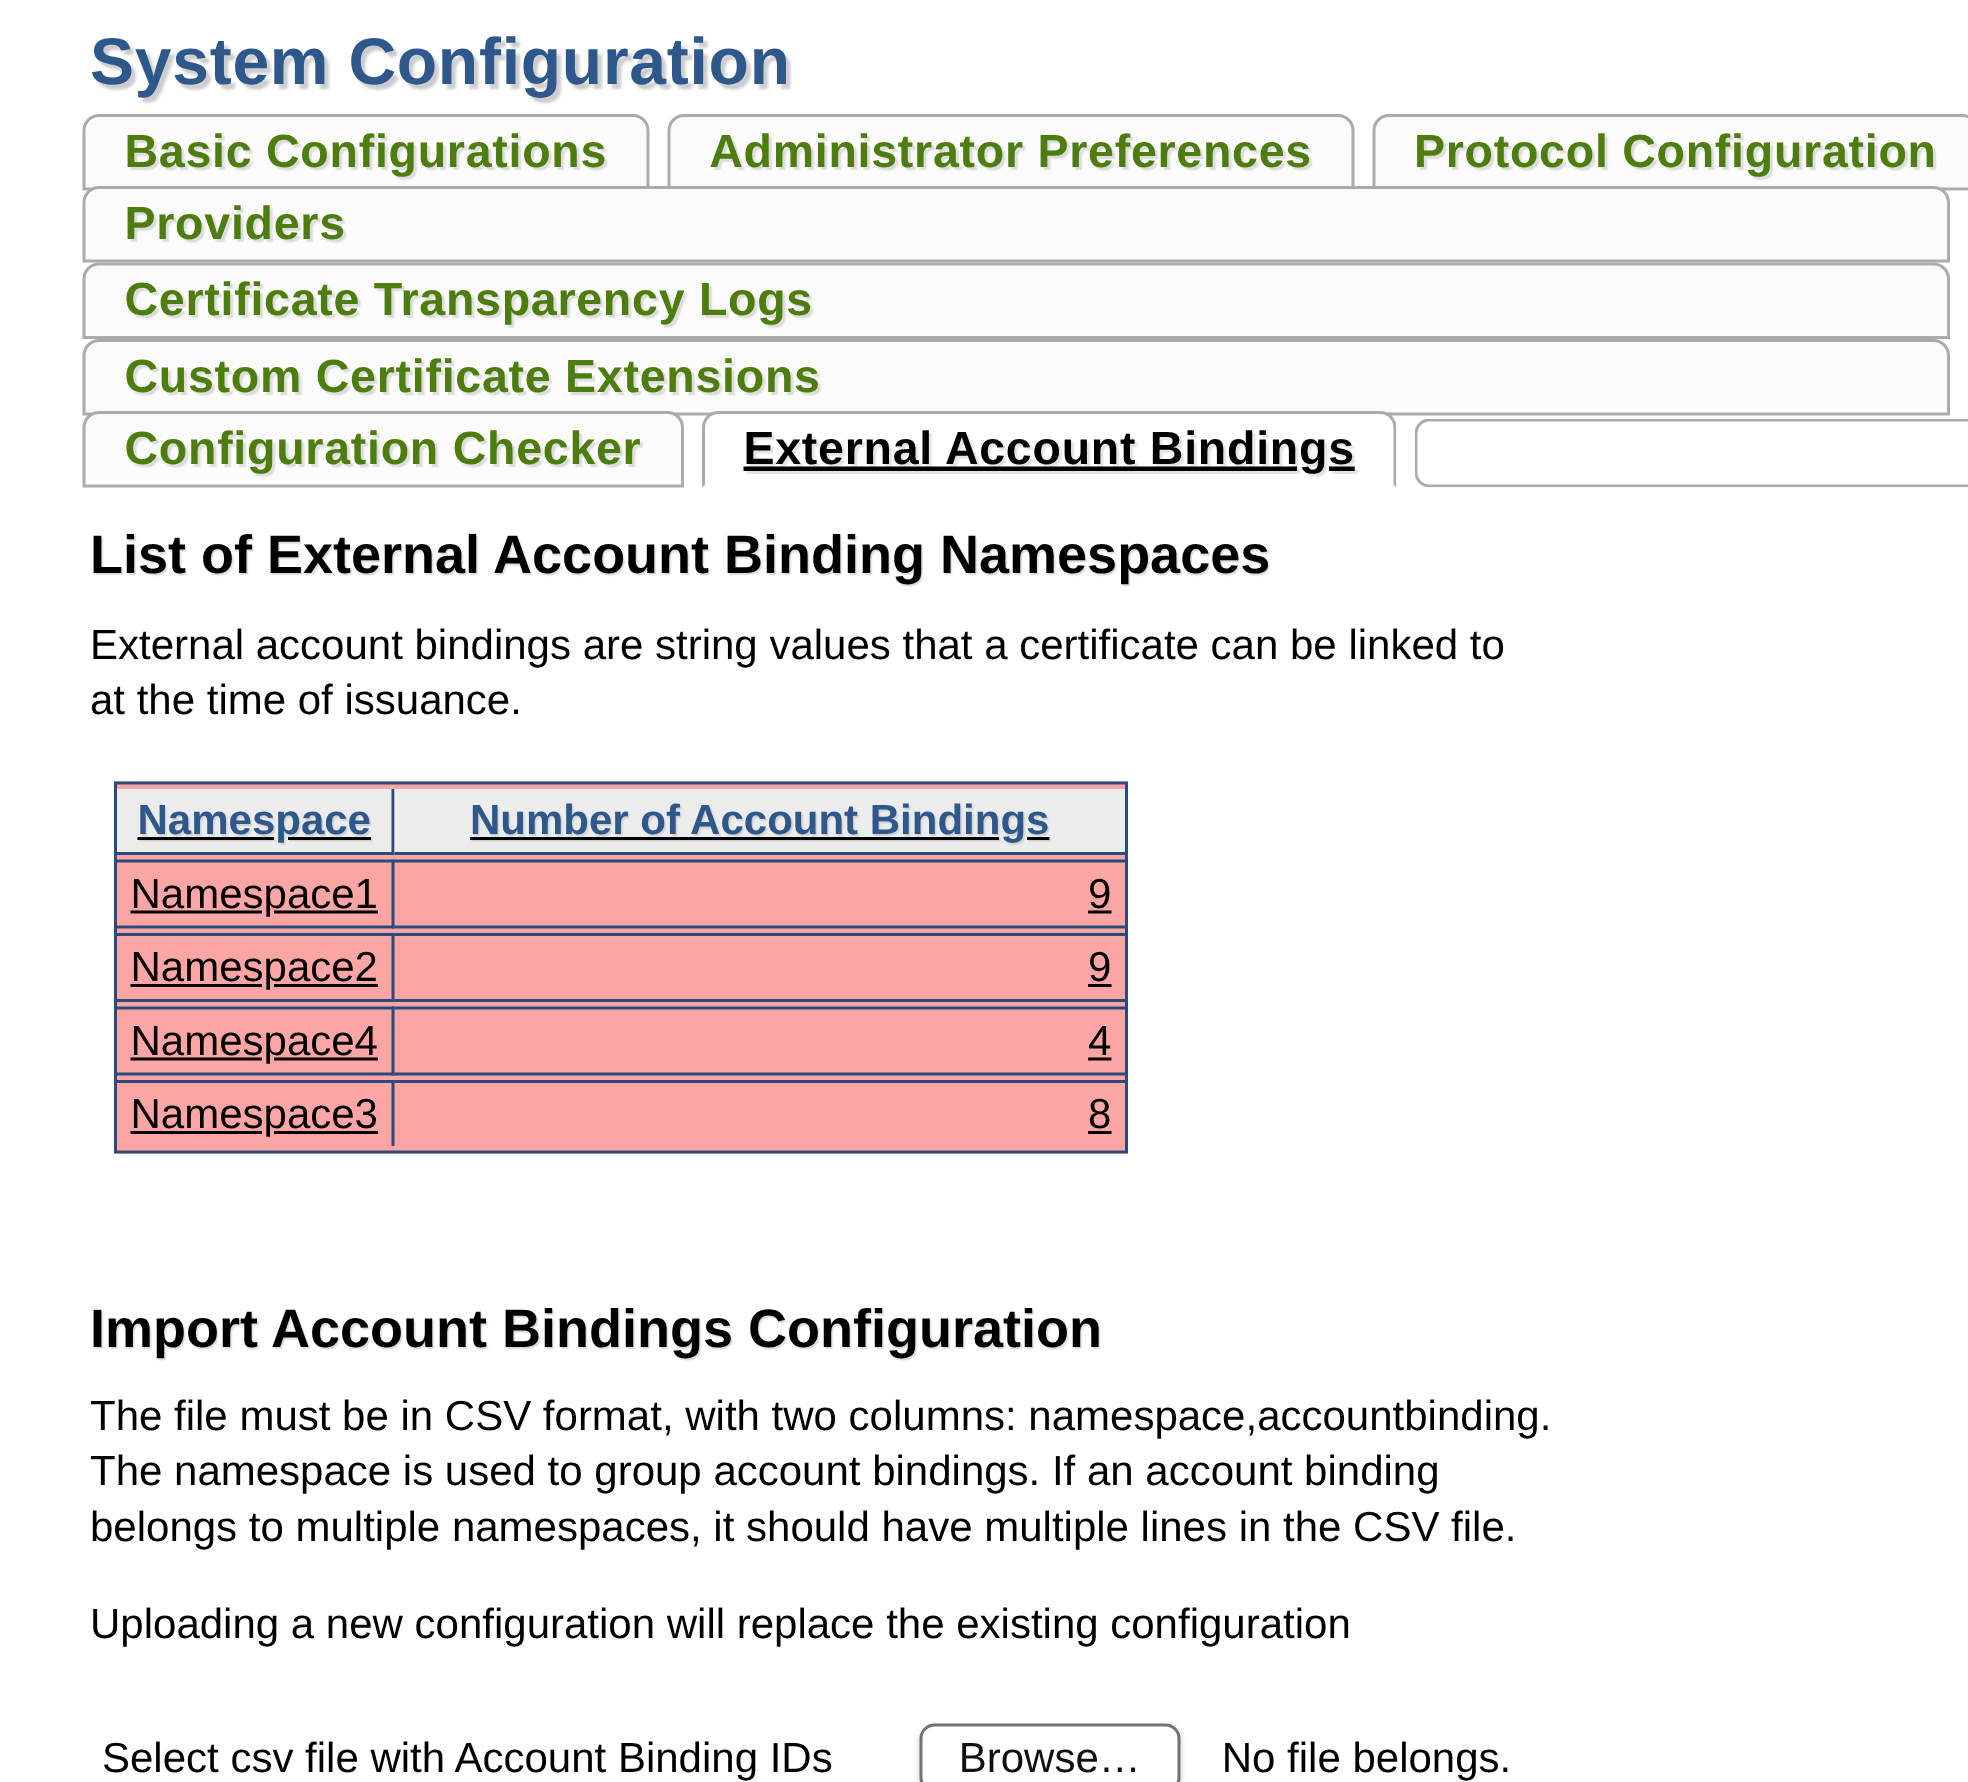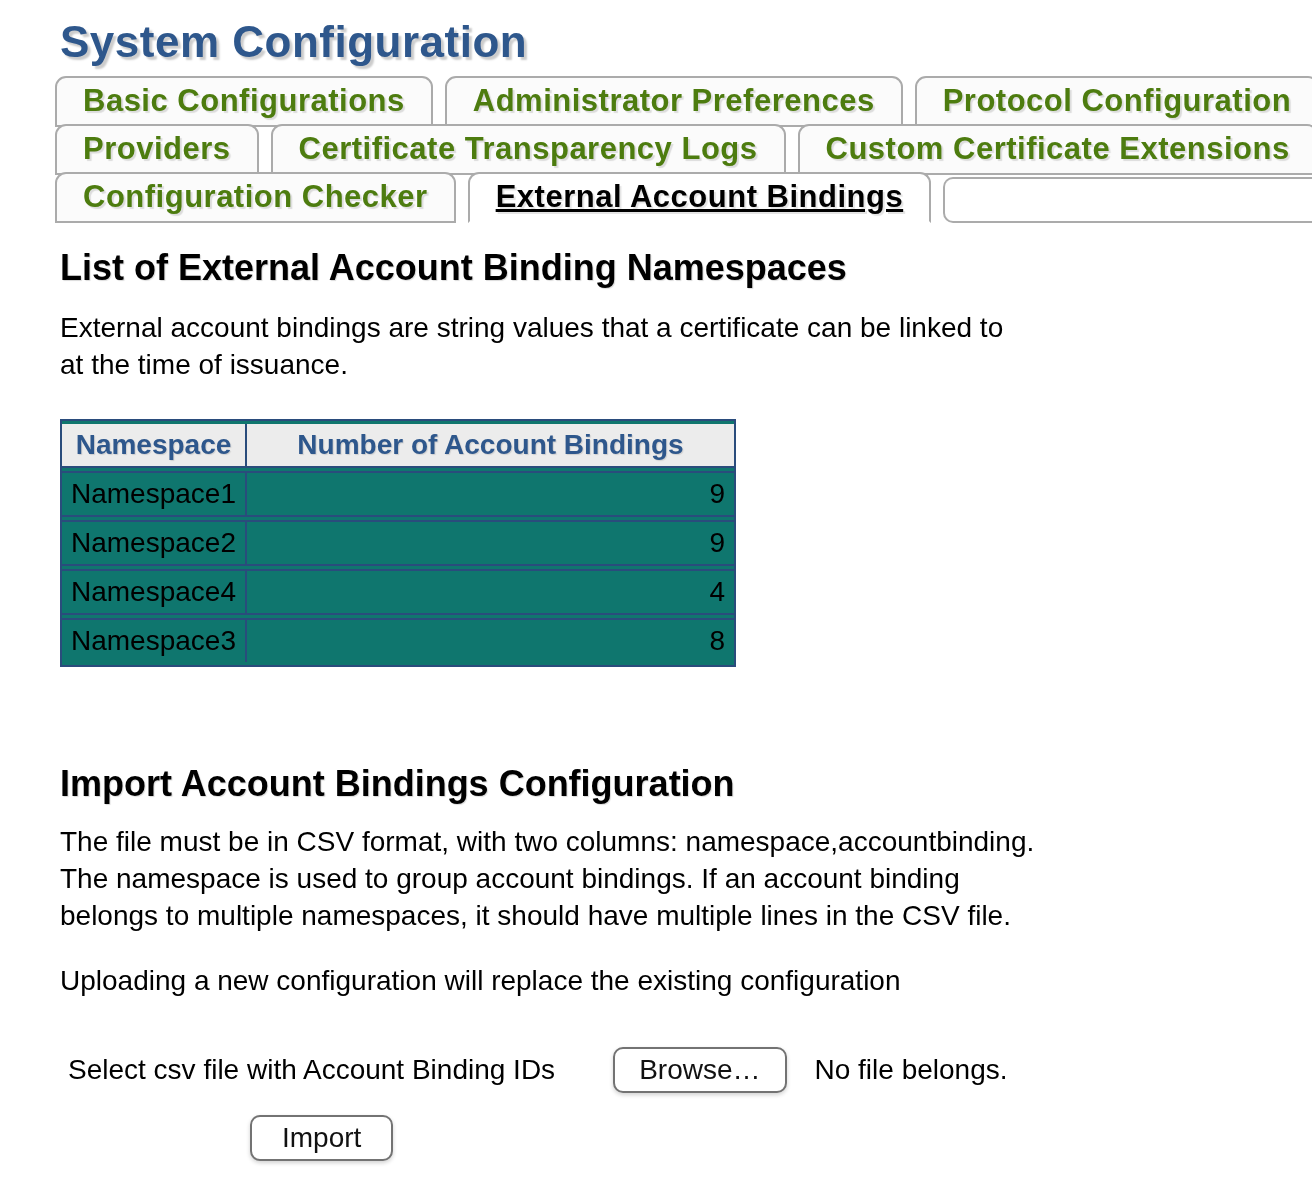--- a/index.html
+++ b/index.html
@@ -24,21 +24,21 @@
   }
   
   .tabbar { margin-left: 55px; }
   .tab-row {
     display: flex;
     align-items: stretch;
     white-space: nowrap;
     position: relative;
   }
   .tab-row.r1 { z-index: 1; }
-  .tab-row.r2 { z-index: 2; margin-top: -3px; }
+  .tab-row.r2 { z-index: 2; margin-top: -3px; flex-direction: column; }
   .tab-row.r3 { z-index: 3; margin-top: -3px; }
   .tab {
     display: inline-block;
     flex: 0 0 auto;
     padding: 5px 26px 6px 26px;
     margin-right: 12px;
     font-size: 31px;
     font-weight: bold;
     letter-spacing: 0.5px;
     color: #4d7c0f;
@@ -80,22 +80,23 @@
     margin: 0 0 36px 0;
     white-space: pre-line;
     max-width: 1200px;
   }
   p.warning-text { margin: 28px 0 0 0; }
   
   table.ns-table {
     border-collapse: separate;
     border-spacing: 0 3px;
     border: 2px solid #2A4C7C;
-    background: #0f766e;
-    margin: 0;
+    background: #fca5a5;
+    margin: 16px;
+    text-decoration: underline;
   }
   .ns-table th, .ns-table td {
     font-size: 28px;
     padding: 3px 9px;
     line-height: 36px;
     border-top: 2px solid #2A4C7C;
     border-bottom: 2px solid #2A4C7C;
   }
   .ns-table th {
     background: #ECECEC;

